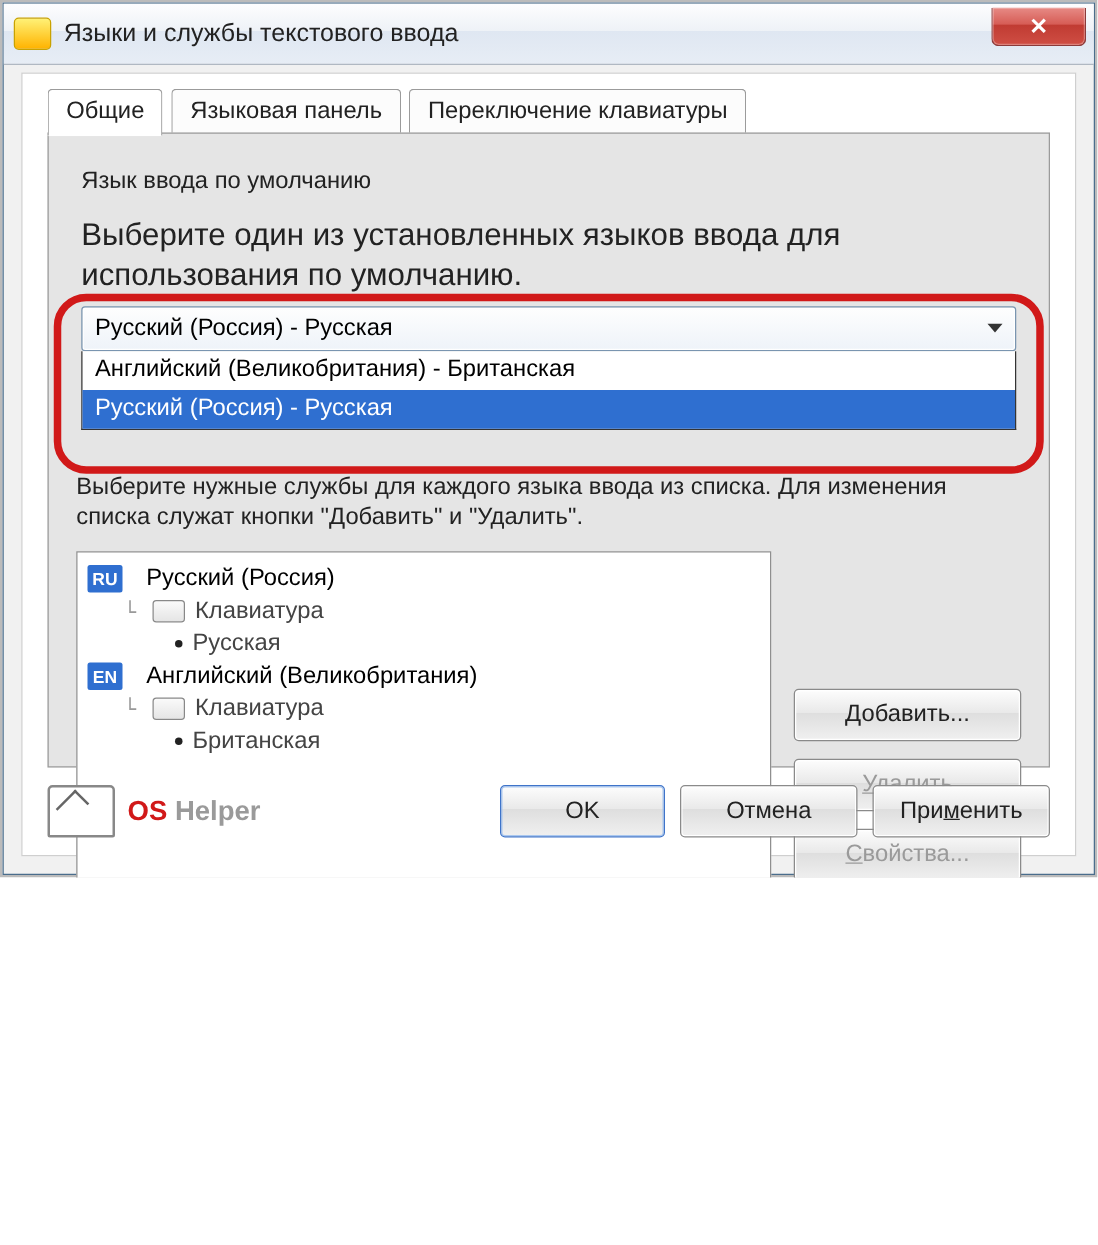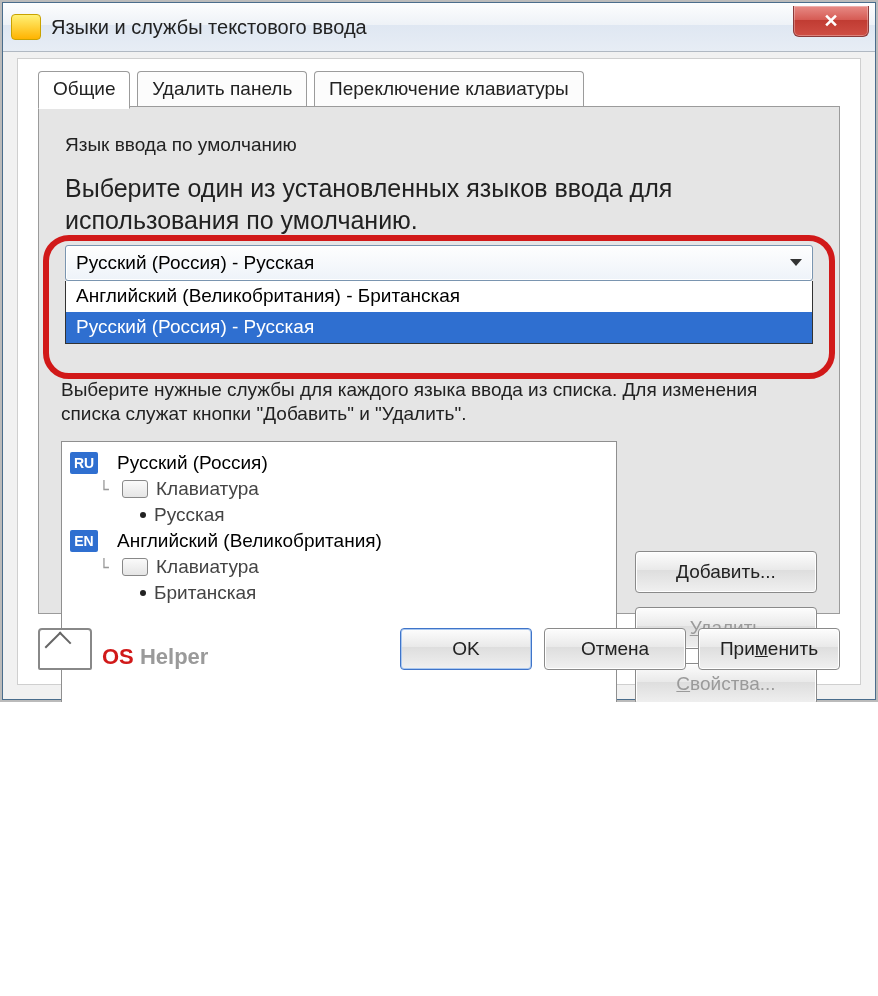--- a/index.html
+++ b/index.html
@@ -218,21 +218,21 @@
     display:flex; align-items:center; justify-content:center;
     box-shadow: inset 0 0 0 1px #fff;
   }
   .winbtn.disabled { color:#9a9a9a; }
   .footer {
     position:absolute;
     bottom: 14px; left: 20px; right: 20px;
     display:flex; align-items:center; justify-content:space-between;
   }
   .footer .logo {
-    display:flex; align-items:flex-end; gap:10px;
+    display:flex; align-items:center; gap:10px;
   }
   .footer .logo .mon {
     width:50px;height:38px;border:2px solid #888;border-radius:4px 4px 2px 2px;
     position:relative; background:#fff;
   }
   .footer .logo .mon::after{
     content:""; position:absolute; left:10px; top:4px;
     width:14px;height:20px;
     border-left:2px solid #666; border-top:2px solid #666;
     transform:rotate(45deg);
@@ -255,21 +255,21 @@
       <div class="title">Языки и службы текстового ввода</div>
       <div class="closebtn">
         <span>✕</span>
       </div>
     </div>
 
     <div class="client">
 
       <div class="tabstrip">
         <div class="tab active">Общие</div>
-        <div class="tab">Удалить панель</div>
+        <div class="tab">Языковая панель</div>
         <div class="tab">Переключение клавиатуры</div>
       </div>
 
       <div class="tabpanel">
 
         <div class="group-frame" style="border:none;padding:0 4px;">
           <div class="desc" style="margin-top:0;font-size:19px;">
             <span style="border-bottom:1px dotted transparent;"><u class="acc" style="text-decoration:none;">Язык ввода по умолчанию</u></span>
           </div>
           <div class="desc">Выберите один из установленных языков ввода для использования по умолчанию.</div>

